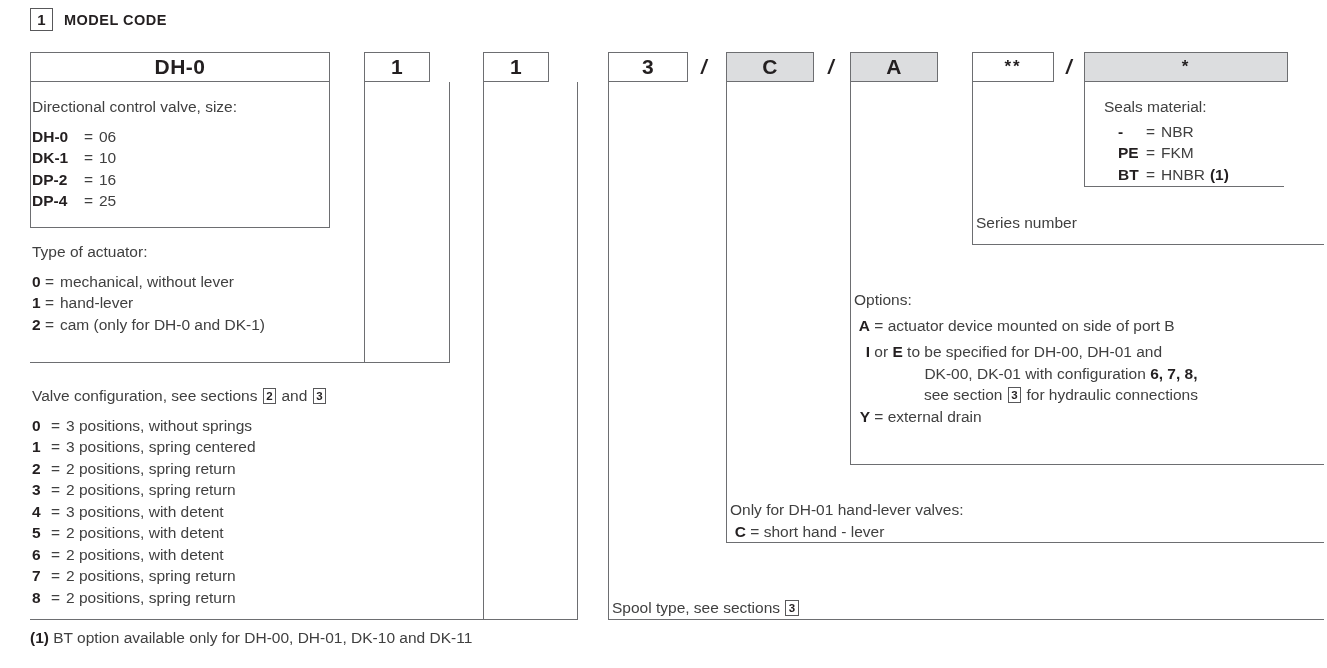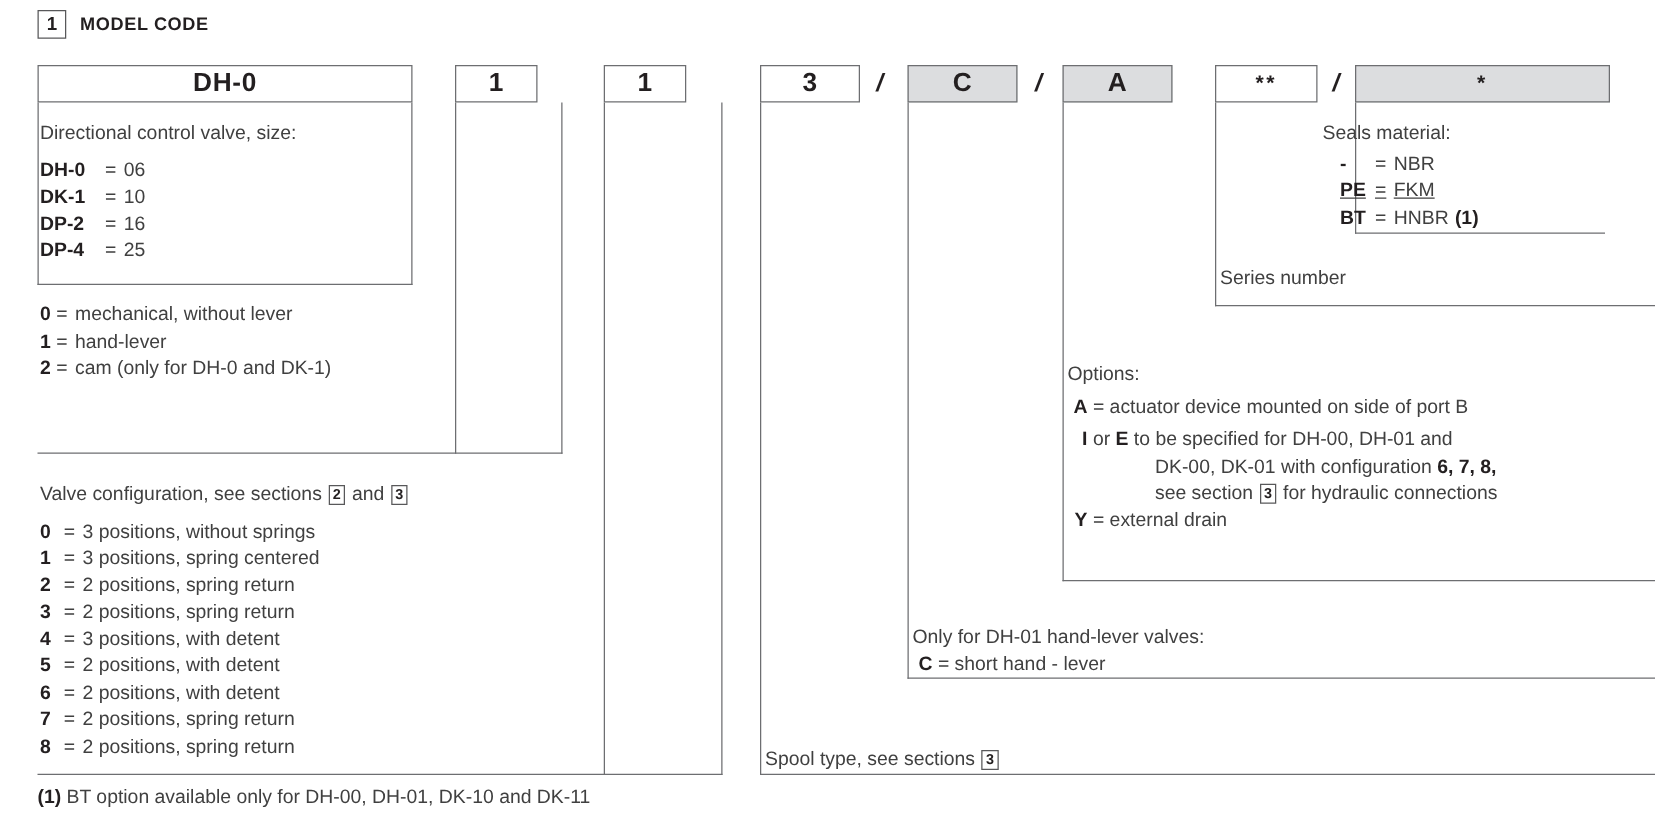--- a/index.html
+++ b/index.html
@@ -134,21 +134,21 @@
     display: inline-block;
     width: 16px;
     font-weight: bold;
     color: #231f20;
     text-align: right;
   }
   .just {
     display: block;
     white-space: nowrap;
   }
-  .indent-1 { padding-left: 70px; }
+  .indent-1 { padding-left: 70px; text-align: center; }
 
   .footnote {
     position: absolute;
     font-size: 15.5px;
     line-height: 20px;
     color: #404040;
     white-space: nowrap;
   }
 </style>
 </head>
@@ -218,20 +218,21 @@
       <span>16</span>
     </span>
     <span class="row kv">
       <span class="k">DP-4</span>
       <span class="eq">=</span>
       <span>25</span>
     </span>
   </div>
 
   <div class="blk w-act" style="left:32px; top:241px;">
+    <span class="hd">Type of actuator:</span>
     <span class="row kv">
       <span class="k">0</span>
       <span class="eq">=</span>
       <span>mechanical, without lever</span>
     </span>
     <span class="row kv">
       <span class="k">1</span>
       <span class="eq">=</span>
       <span>hand-lever</span>
     </span>
@@ -343,28 +344,28 @@
       <span class="hk">Y</span>
       <span>=</span>
       <span>external drain</span>
     </span>
   </div>
 
   <div class="blk" style="left:976px; top:212px;">
     <span class="row">Series number</span>
   </div>
 
-  <div class="blk w-seal" style="left:1058px; top:96px;">
+  <div class="blk w-seal" style="left:1104px; top:96px;">
     <span class="row" style="margin-bottom:3px;">Seals material:</span>
     <span class="row kv" style="padding-left:14px;">
       <span class="k">-</span>
       <span class="eq">=</span>
       <span>NBR</span>
     </span>
-    <span class="row kv" style="padding-left:14px;text-decoration:underline;">
+    <span class="row kv" style="padding-left:14px;">
       <span class="k">PE</span>
       <span class="eq">=</span>
       <span>FKM</span>
     </span>
     <span class="row kv" style="padding-left:14px;">
       <span class="k">BT</span>
       <span class="eq">=</span>
       <span>HNBR</span>
       <span class="b" style="margin-left:5px;">(1)</span>
     </span>

